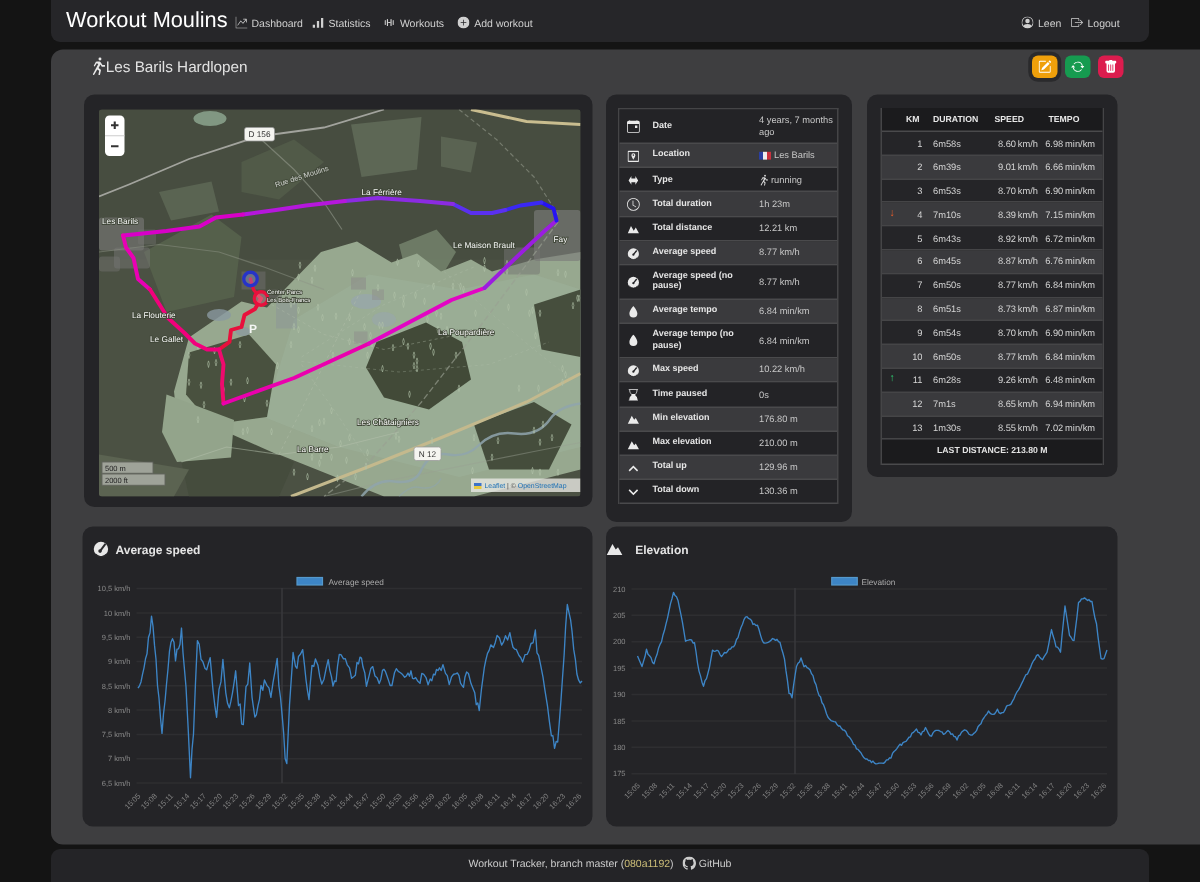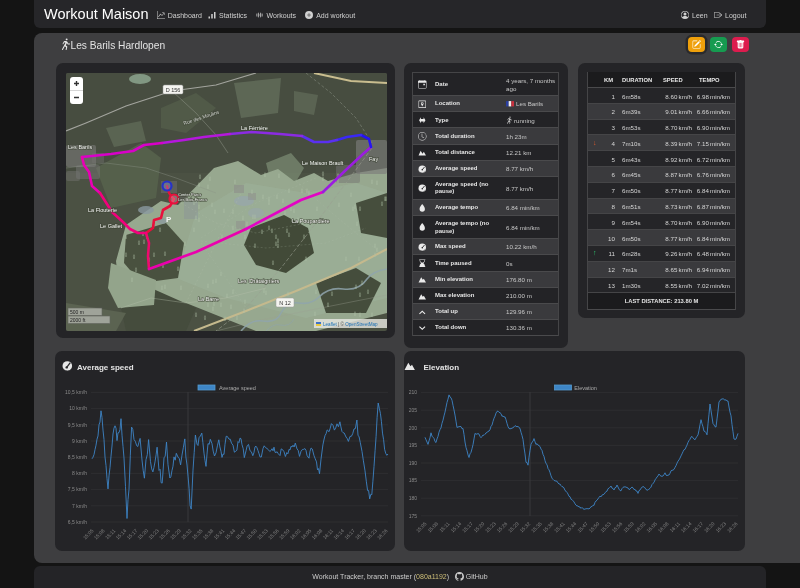--- a/index.html
+++ b/index.html
@@ -3,21 +3,21 @@
 <style>
   * { margin:0; padding:0; box-sizing:border-box; }
   html,body { width:800px; height:588px; background:#141414; font-family:"Liberation Sans", sans-serif; overflow:hidden; position:relative; }
   body { filter:blur(0.34px); }
   .abs { position:absolute; }
   .nav { color:#d0d0d0; font-size:7px; }
   svg text { font-family:"Liberation Sans", sans-serif; }
 </style></head>
 <body>
 <div class="abs" style="left:34px; top:0; width:732px; height:28px; background:#262629; border-radius:0 0 6px 6px;">
-    <div class="abs" style="left:10px; top:5px; font-size:14.5px; line-height:18px; color:#ffffff;">Workout Maison</div>
+    <div class="abs" style="left:10px; top:5px; font-size:14.5px; line-height:18px; color:#ffffff;">Workout Moulins</div>
     <div class="abs nav" style="left:122.7px; top:10.5px;"><span style="display:inline-block;vertical-align:-1px;"><svg width="8" height="8" viewBox="0 0 16 16" fill="#d0d0d0">
           <path d="M0 0h1v15h15v1H0V0zm10 3.5a.5.5 0 0 1 .5-.5h4a.5.5 0 0 1 .5.5v4a.5.5 0 0 1-1 0V4.9l-3.613 4.417a.5.5 0 0 1-.74.037L7.06 6.767l-3.656 5.027a.5.5 0 0 1-.808-.588l4-5.5a.5.5 0 0 1 .758-.06l2.609 2.61L13.445 4H10.5a.5.5 0 0 1-.5-.5z"></path>
         </svg></span><span style="margin-left:3px;">Dashboard</span></div>
     <div class="abs nav" style="left:174.0px; top:10.5px;"><span style="display:inline-block;vertical-align:-1px;"><svg width="8" height="8" viewBox="0 0 16 16" fill="#d0d0d0">
           <path d="M1 11h3v4H1v-4zm5.5-5h3v9h-3V6zM12 2h3v13h-3V2z"></path>
         </svg></span><span style="margin-left:3px;">Statistics</span></div>
     <div class="abs nav" style="left:220.6px; top:10.5px;"><span style="display:inline-block;vertical-align:-1px;"><svg width="9" height="8" viewBox="0 0 16 16" fill="#d0d0d0">
           <path d="M2 5.5a.7.7 0 0 1 1.4 0v5a.7.7 0 0 1-1.4 0v-5zm10.6 0a.7.7 0 0 1 1.4 0v5a.7.7 0 0 1-1.4 0v-5zM4.8 4a.8.8 0 0 1 1.6 0v8a.8.8 0 0 1-1.6 0V4zm4.8 0a.8.8 0 0 1 1.6 0v8a.8.8 0 0 1-1.6 0V4zM6.6 7.3h2.8v1.4H6.6z"></path>
         </svg></span><span style="margin-left:3px;">Workouts</span></div>
     <div class="abs nav" style="left:271.2px; top:10.5px;"><span style="display:inline-block;vertical-align:-1px;"><svg width="8" height="8" viewBox="0 0 16 16" fill="#d0d0d0">

